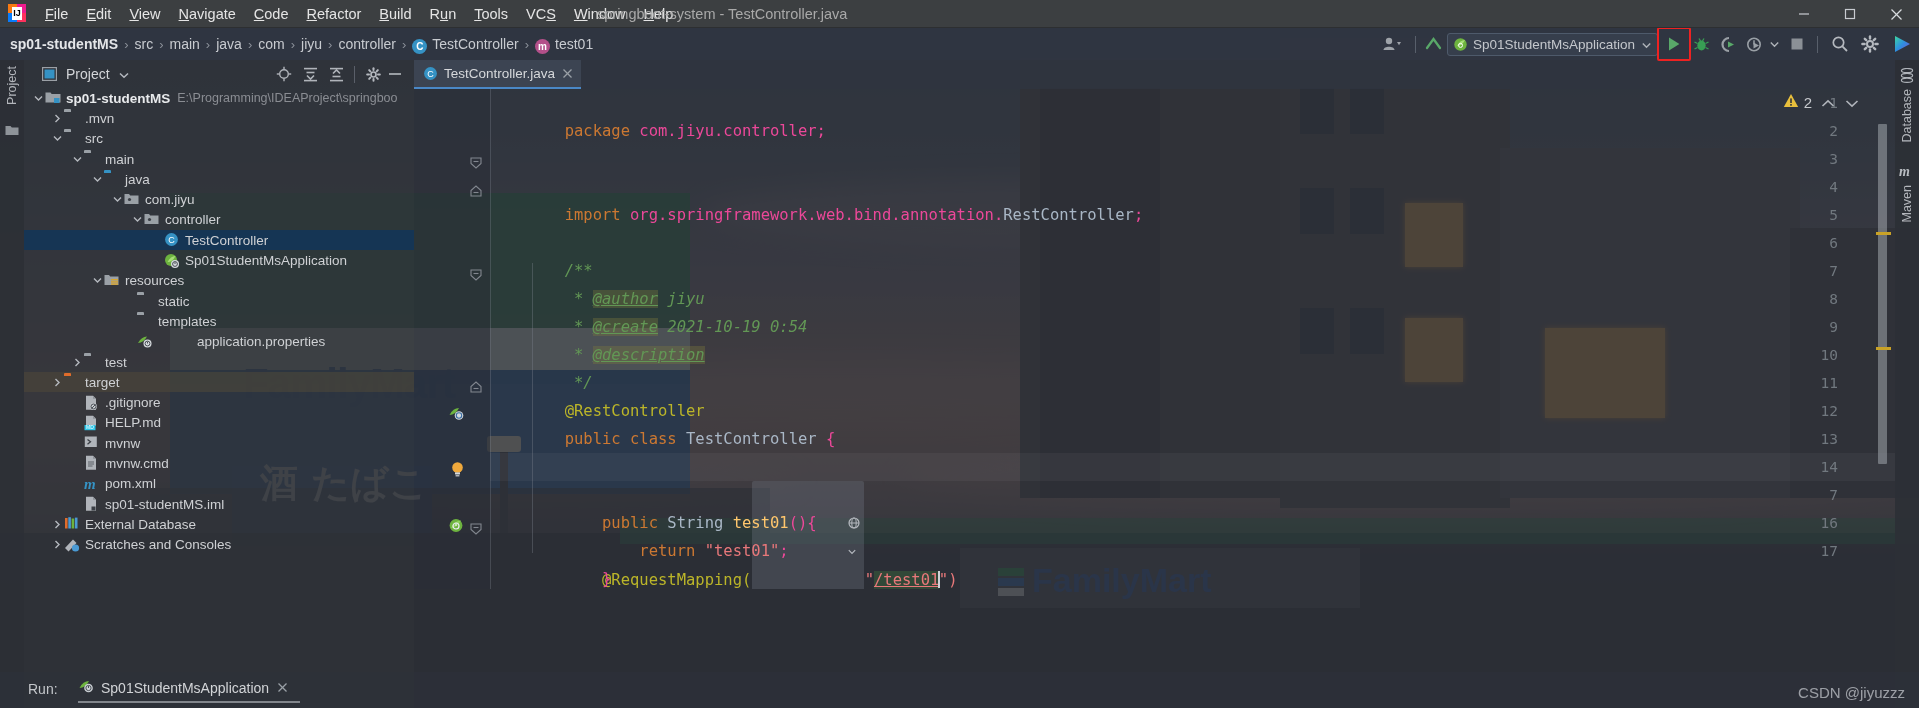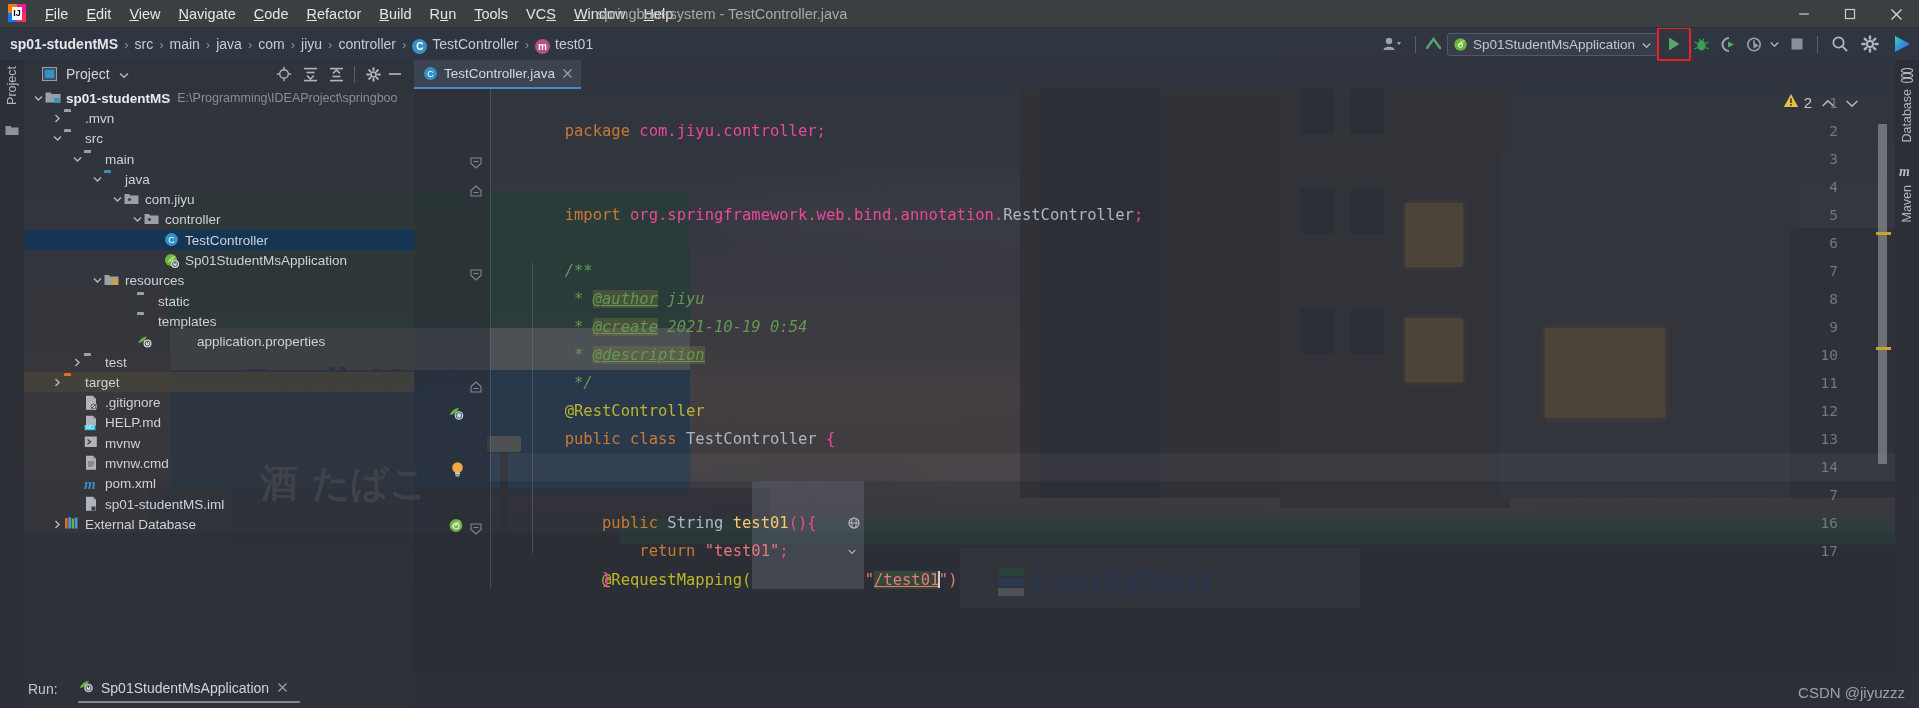--- a/index.html
+++ b/index.html
@@ -722,20 +722,33 @@
         <span class="ticon">
           <svg width="16" height="14" viewBox="0 0 16 14">
             <rect x="1" y="2" width="2.6" height="10.5" fill="#e06c2b"></rect>
             <rect x="4.3" y="1.2" width="2.6" height="11.3" fill="#4a9ad4"></rect>
             <rect x="7.6" y="2.5" width="2.6" height="10" fill="#6db33f"></rect>
             <rect x="10.9" y="1.6" width="2.6" height="10.9" fill="#4a9ad4"></rect>
             </svg></span>
         <span class="tlabel">External Database</span>
       </div>
 
+      <div class="trow" style="padding-left:27px;">
+        <span class="arrow">
+          <svg width="7" height="9" viewBox="0 0 7 9">
+              <path d="M1.5 1 L5 4.5 L1.5 8" fill="none" stroke="#b5b9bf" stroke-width="1.4"></path>
+            </svg>
+          </span>
+        <span class="ticon">
+          <svg width="16" height="15" viewBox="0 0 16 15">
+            <path d="M1 11 L9 2.5 L12.5 6 L4.5 14.5 Z" fill="#b0b4ba"></path>
+            <circle cx="11.5" cy="11" r="3.6" fill="#4a9ad4"></circle>
+            </svg></span>
+        <span class="tlabel">Scratches and Consoles</span>
+      </div>
 
     </div>
   </div>
 
   <div id="editor-wrap">
 
     <div id="tabbar">
       <div id="tab">
         <span style="display:inline-flex;">
           <svg width="15" height="15" viewBox="0 0 15 15">

